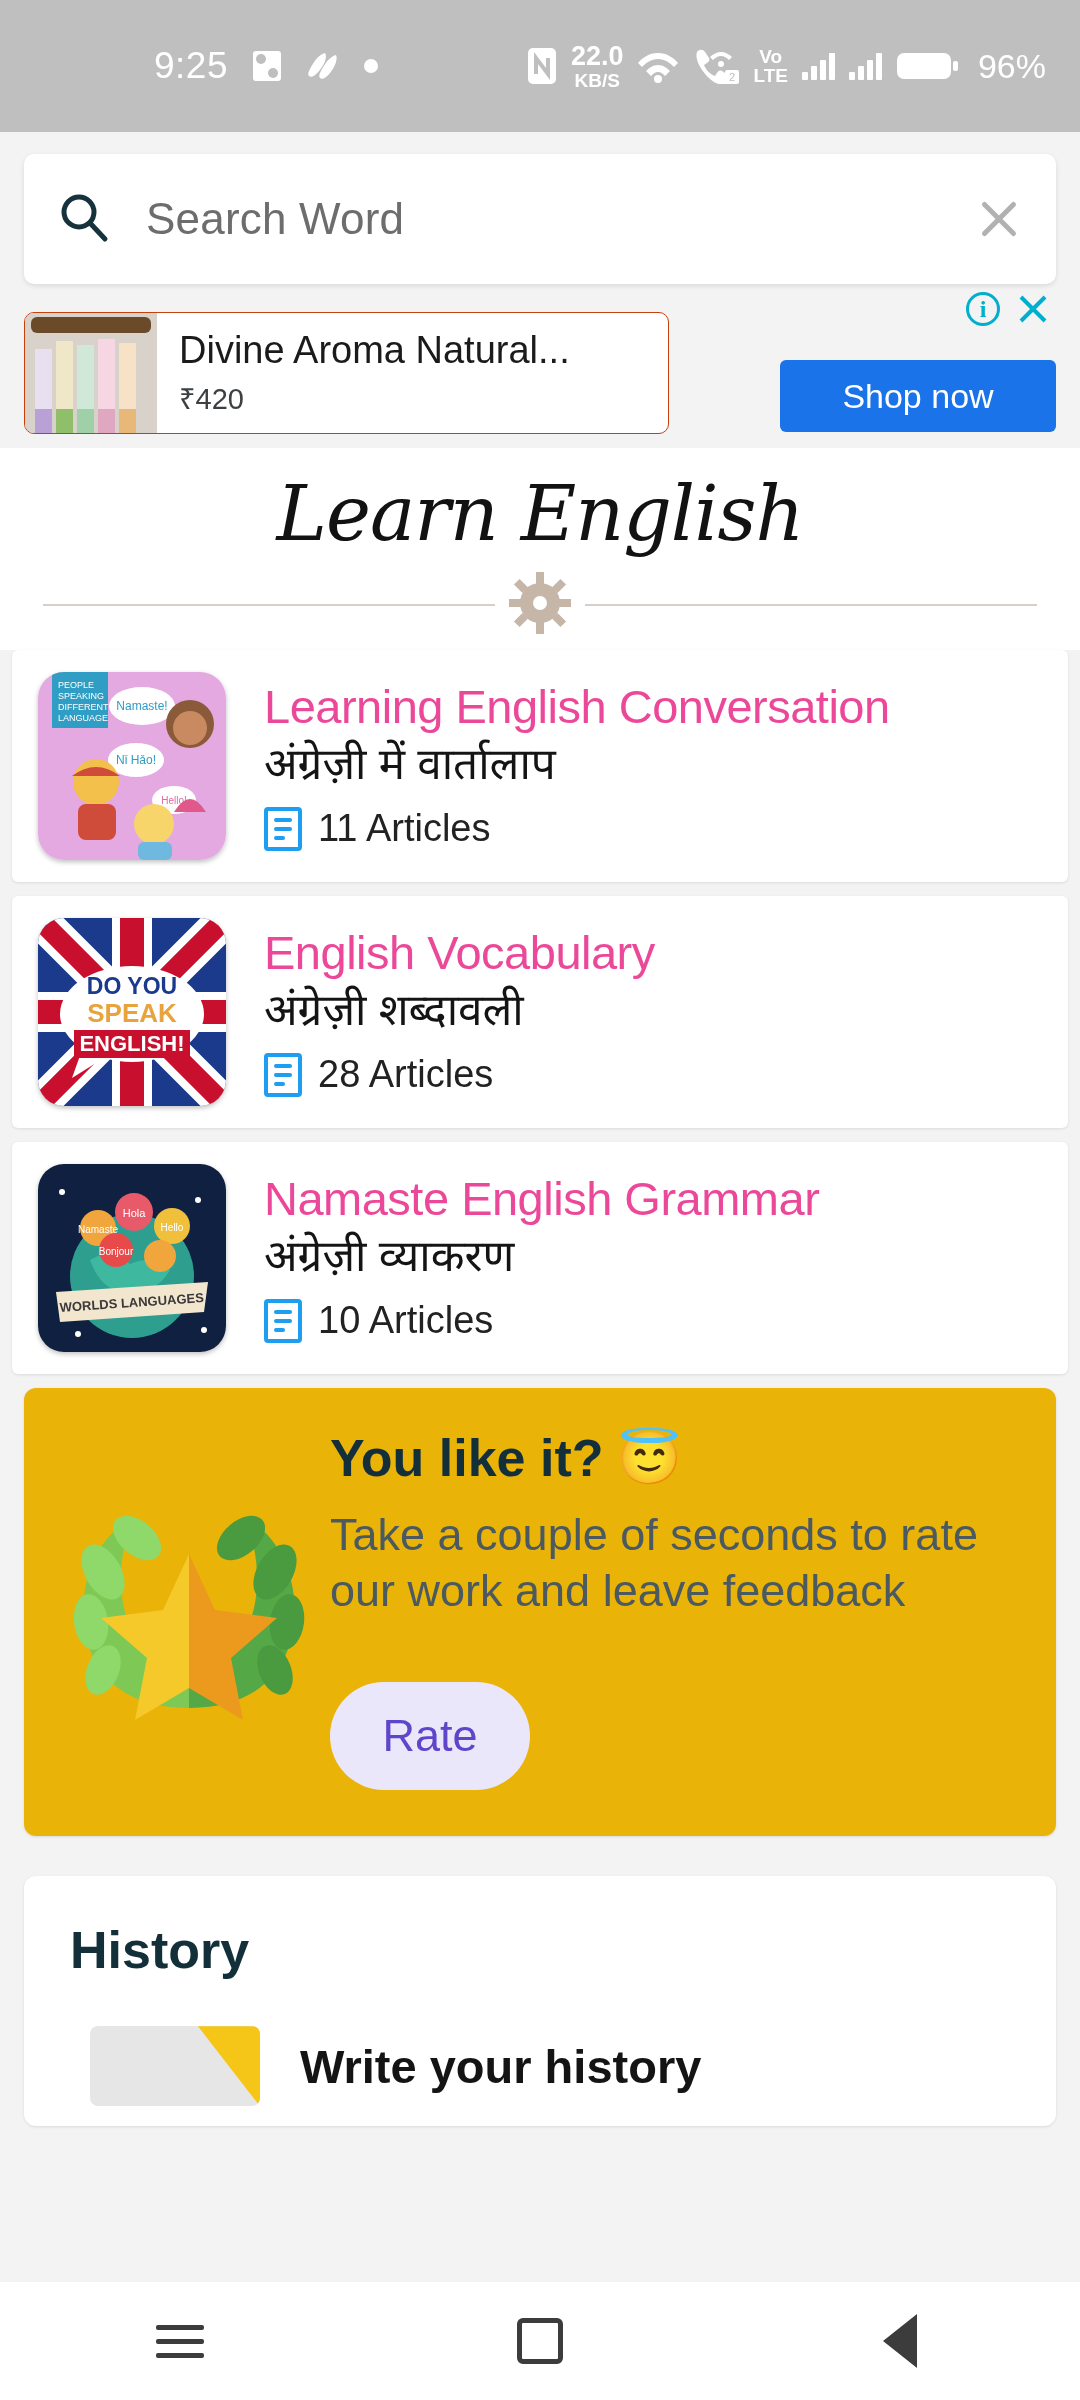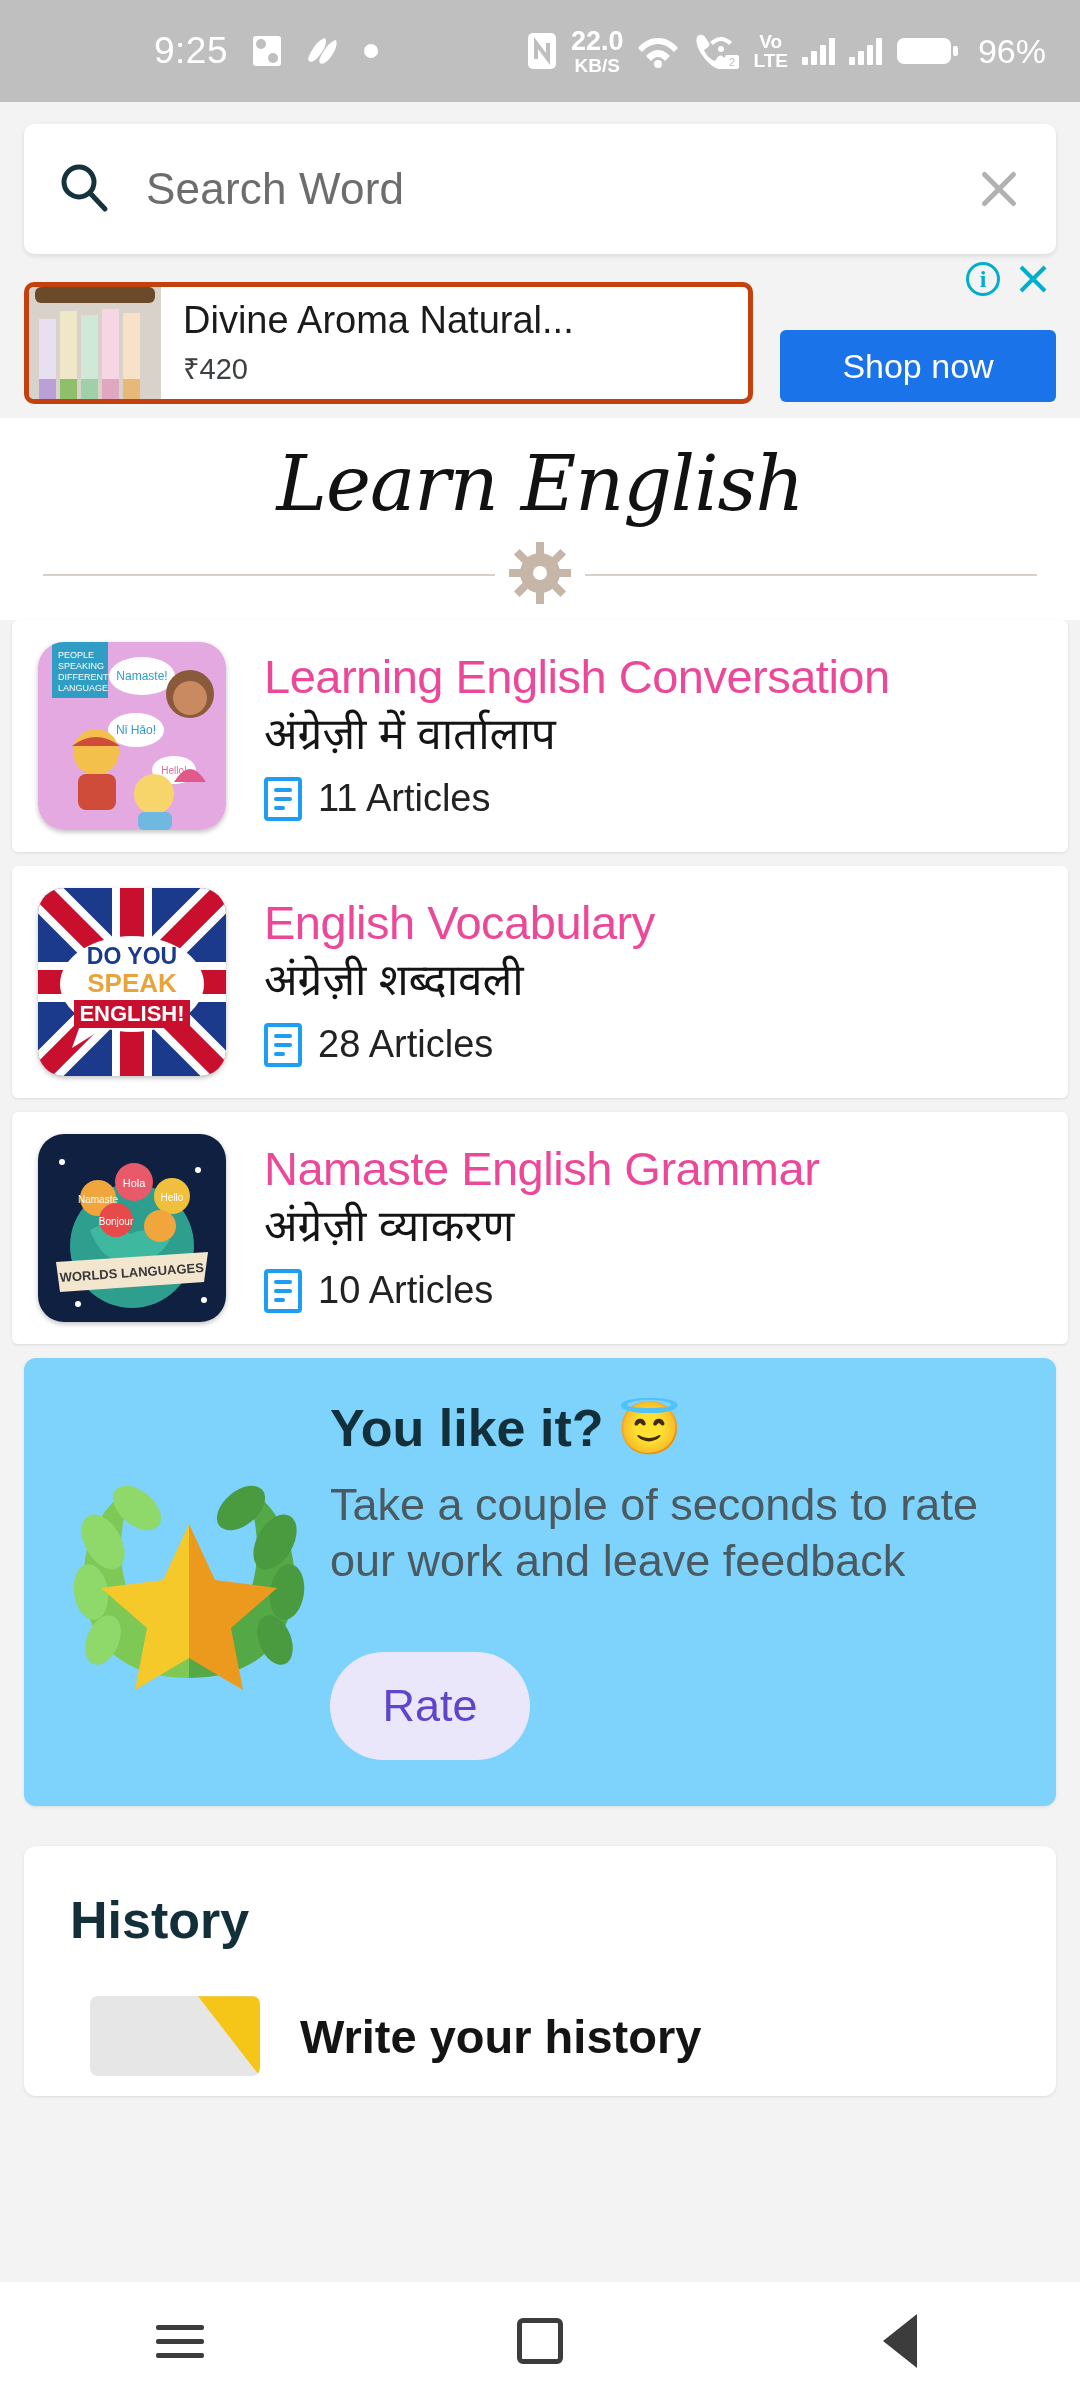--- a/index.html
+++ b/index.html
@@ -6,21 +6,21 @@
   html,body {
     width:1080px; height:2400px;
     background:#ffffff;
     font-family:"Liberation Sans", sans-serif;
     overflow:hidden;
   }
   .phone { position:relative; width:1080px; height:2400px; background:#f3f3f3; display:flex; flex-direction:column; }
 
   
   .statusbar{
-    height:102px; background:#bfbfbf; color:#ffffff;
+    height:132px; background:#bfbfbf; color:#ffffff;
     display:flex; align-items:center; flex-shrink:0;
     padding:0 34px; position:relative;
   }
   .sb-left{ display:flex; align-items:center; gap:24px; flex:0 0 auto; margin-left:120px;}
   .sb-time{ font-size:37px; letter-spacing:.5px; font-weight:400;}
   .sb-ico{ display:inline-flex; align-items:center; justify-content:center; }
   .sb-right{ display:flex; align-items:center; gap:14px; margin-left:auto; }
   .sb-speed{ display:flex; flex-direction:column; align-items:center; line-height:1; }
   .sb-speed .v{ font-size:27px; font-weight:600; }
   .sb-speed .u{ font-size:19px; font-weight:700; margin-top:1px;}
@@ -43,22 +43,22 @@
     box-shadow:0 2px 5px rgba(0,0,0,.10);
   }
   .search-input{ flex:1; font-size:44px; color:#6d6d6d; margin-left:36px; letter-spacing:.2px;}
   .clear-x{ width:46px;height:46px; position:relative; opacity:.45;}
   .clear-x:before,.clear-x:after{content:"";position:absolute;left:50%;top:50%;width:46px;height:5px;background:#555;border-radius:3px;}
   .clear-x:before{transform:translate(-50%,-50%) rotate(45deg);}
   .clear-x:after{transform:translate(-50%,-50%) rotate(-45deg);}
 
   
   .ad{ margin:14px 24px 0 24px; height:150px; display:flex; align-items:center; position:relative;}
-  .ad-card{ display:flex; align-items:center; background:#fff; border:5px solid #c2410c;
-            border-radius:10px; height:122px; width:729px; overflow:hidden;}
+  .ad-card{ display:flex; align-items:center; background:#fff; border:1px solid #c2410c;
+            border-radius:10px; height:122px; width:645px; overflow:hidden;}
   .ad-thumb{ width:132px; height:120px; flex:0 0 132px; position:relative; overflow:hidden; background:#cfc6bd;}
   .ad-txt{ padding-left:22px; }
   .ad-title{ font-size:38px; color:#1b1b1b; white-space:nowrap;}
   .ad-price{ font-size:29px; color:#3c4043; margin-top:6px;}
   .ad-right{ margin-left:auto; display:flex; flex-direction:column; align-items:flex-end; height:122px; justify-content:flex-end; padding-bottom:2px;}
   .ad-badges{ position:absolute; right:6px; top:-6px; display:flex; align-items:center; gap:16px;}
   .ad-i{ width:34px;height:34px;border:3px solid #00aecd;border-radius:50%;color:#00aecd;
          font-size:24px;font-weight:700;display:flex;align-items:center;justify-content:center;font-family:"Liberation Serif",serif;}
   .ad-x{ position:relative;width:34px;height:34px;}
   .ad-x:before,.ad-x:after{content:"";position:absolute;left:50%;top:50%;width:34px;height:4px;background:#00aecd;}
@@ -84,21 +84,21 @@
   .c-en{ font-size:47px; color:#ec4899; line-height:1.12; letter-spacing:-.5px;}
   .c-hi{ font-size:44px; color:#141414; line-height:1.2; margin-top:4px;}
   .c-meta{ display:flex; align-items:center; margin-top:16px; gap:16px;}
   .doc-ico{ width:38px;height:44px;border:4px solid #1d9ef0;border-radius:4px;display:flex;
             flex-direction:column;justify-content:center;gap:5px;padding:0 6px;}
   .doc-ico span{ display:block;height:4px;background:#1d9ef0;border-radius:2px;}
   .doc-ico span:nth-child(1){width:100%;} .doc-ico span:nth-child(2){width:100%;} .doc-ico span:nth-child(3){width:60%;}
   .c-art{ font-size:38px; color:#222;}
 
   
-  .ratecard{ background:#7dd3fc; border-radius:12px; margin:12px 24px 0 24px; display:flex; padding:40px 30px 46px 30px;
+  .ratecard{ background:#eab308; border-radius:12px; margin:12px 24px 0 24px; display:flex; padding:40px 30px 46px 30px;
              box-shadow:0 1px 3px rgba(0,0,0,.10);}
   .wreath{ flex:0 0 270px; display:flex; align-items:center; justify-content:center;}
   .rate-txt{ flex:1; padding-left:6px;}
   .rate-h{ font-size:52px; font-weight:700; color:#13303a; display:flex; align-items:center; gap:14px;}
   .rate-p{ font-size:45px; color:#4b5a61; line-height:1.25; margin-top:18px;}
   .rate-btn{ margin-top:63px; background:#ebe7fb; color:#5e45c9; font-size:45px;
              width:200px; height:108px; border-radius:56px; display:flex; align-items:center; justify-content:center;}
 
   
   .histcard{ background:#fff; border-radius:12px; margin:40px 24px 0 24px; padding:44px 46px 0 46px;

